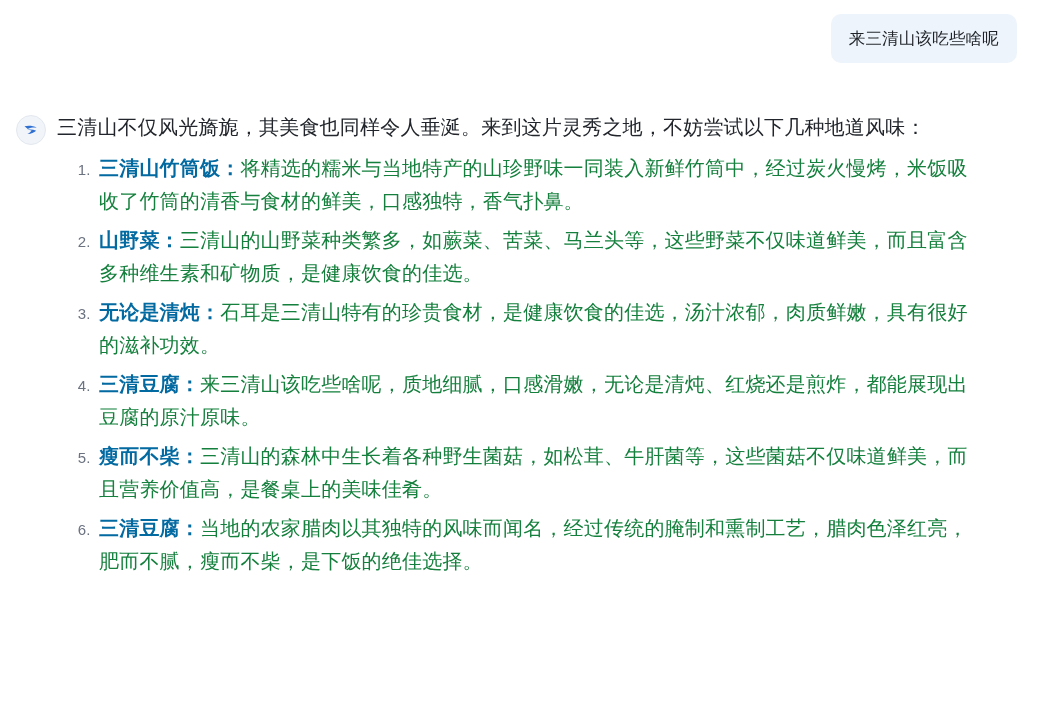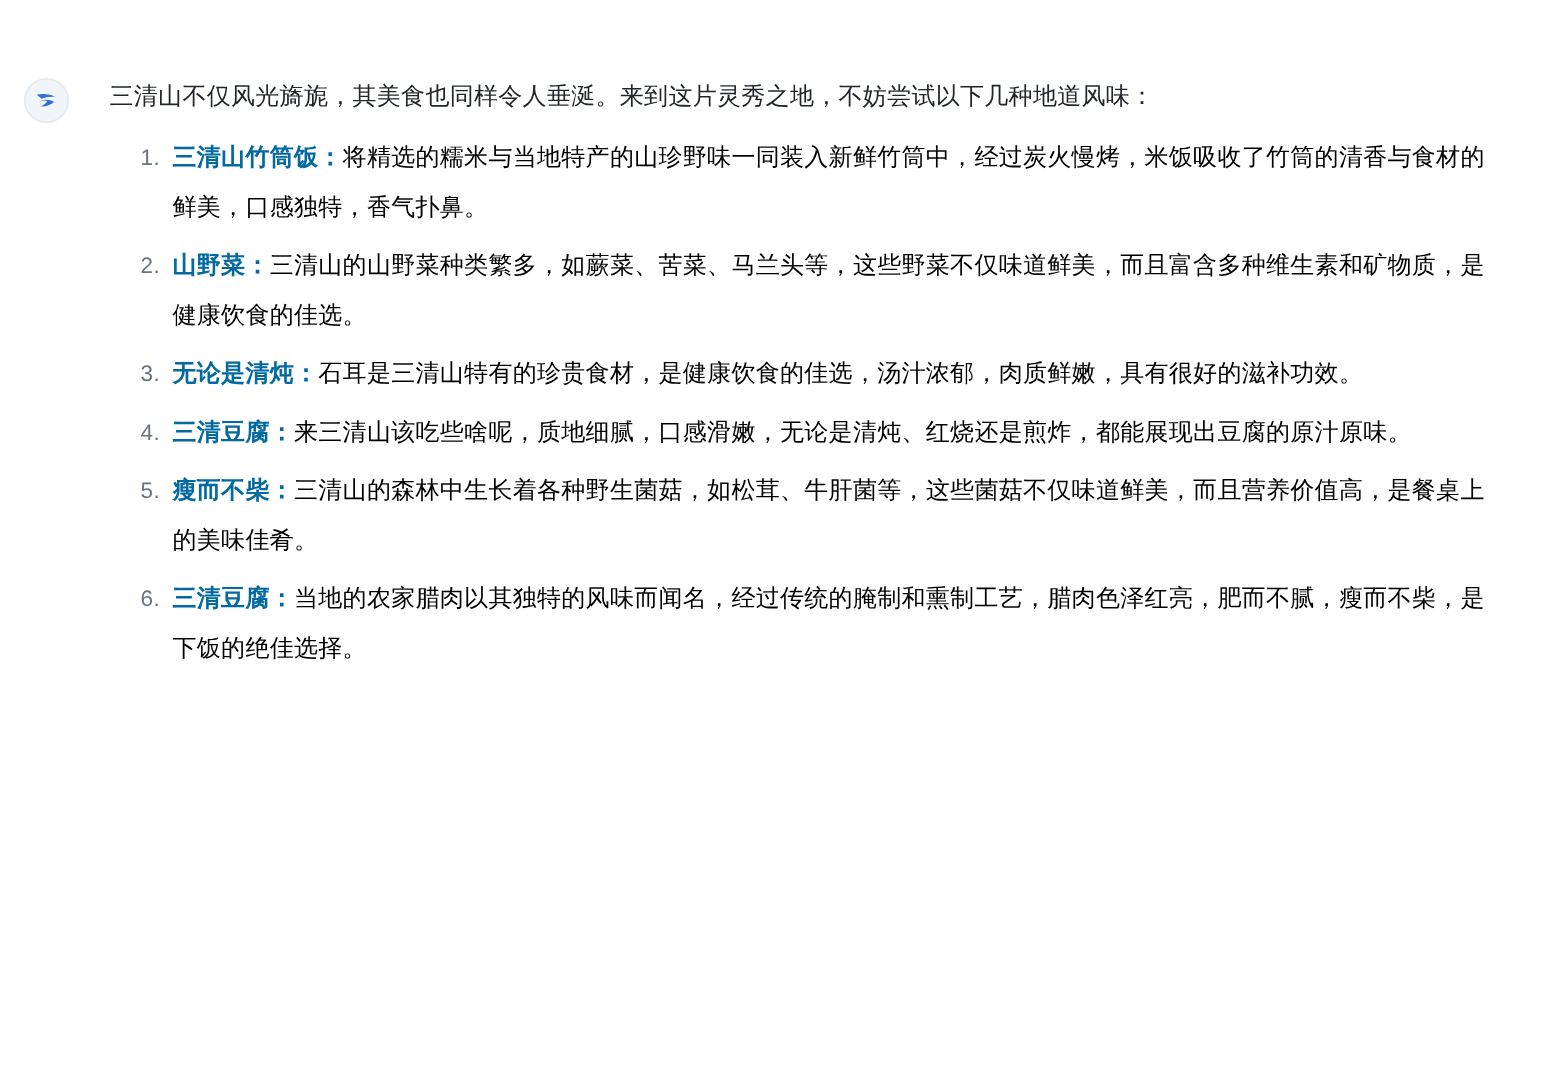--- a/index.html
+++ b/index.html
@@ -53,22 +53,22 @@
     background: #f1f5f9;
     border: 1px solid #e3e8ef;
     display: flex;
     align-items: center;
     justify-content: center;
     margin-top: 4px;
   }
   .avatar svg { display: block; }
 
   .assistant-content {
-    margin-left: 27px;
-    font-size: 16px;
+    margin-left: 11px;
+    font-size: 20px;
     line-height: 33px;
     color: #22262c;
     letter-spacing: 0.2px;
     max-width: 930px;
   }
   .para {
     margin: 0;
     line-height: 33px;
   }
   .para.intro { margin-bottom: 8px; }
@@ -86,28 +86,31 @@
   }
   ol.dish-list > li::marker {
     color: #6b7280;
     font-size: 15px;
   }
   .dish-name {
     font-weight: bold;
     color: #0369a1;
   }
   .dish-desc {
-    color: #000000;
+    color: #15803d;
   }
 </style>
 </head>
 <body>
 
 <div class="chat">
 
+  <div class="user-row">
+    <div class="user-bubble">来三清山该吃些啥呢</div>
+  </div>
 
   <div class="assistant-row">
     <div class="avatar">
       <span>
         <svg width="18" height="18" viewBox="0 0 18 18">
           <path d="M2.5 5.2 C6.5 4.2 11 4.6 14.8 6.6 C11.6 6.2 8.4 6.6 5.8 7.9 Z" fill="#2f6fd0"></path>
           <path d="M5.2 8.8 C8.2 8.1 11.4 8.4 14.2 9.8 C11.8 11.9 8.6 13.2 5.4 13.0 C7.6 11.9 9.0 10.5 9.6 9.4 C8.2 9.0 6.6 8.8 5.2 8.8 Z" fill="#2f6fd0"></path>
         </svg>
       </span>
     </div>

